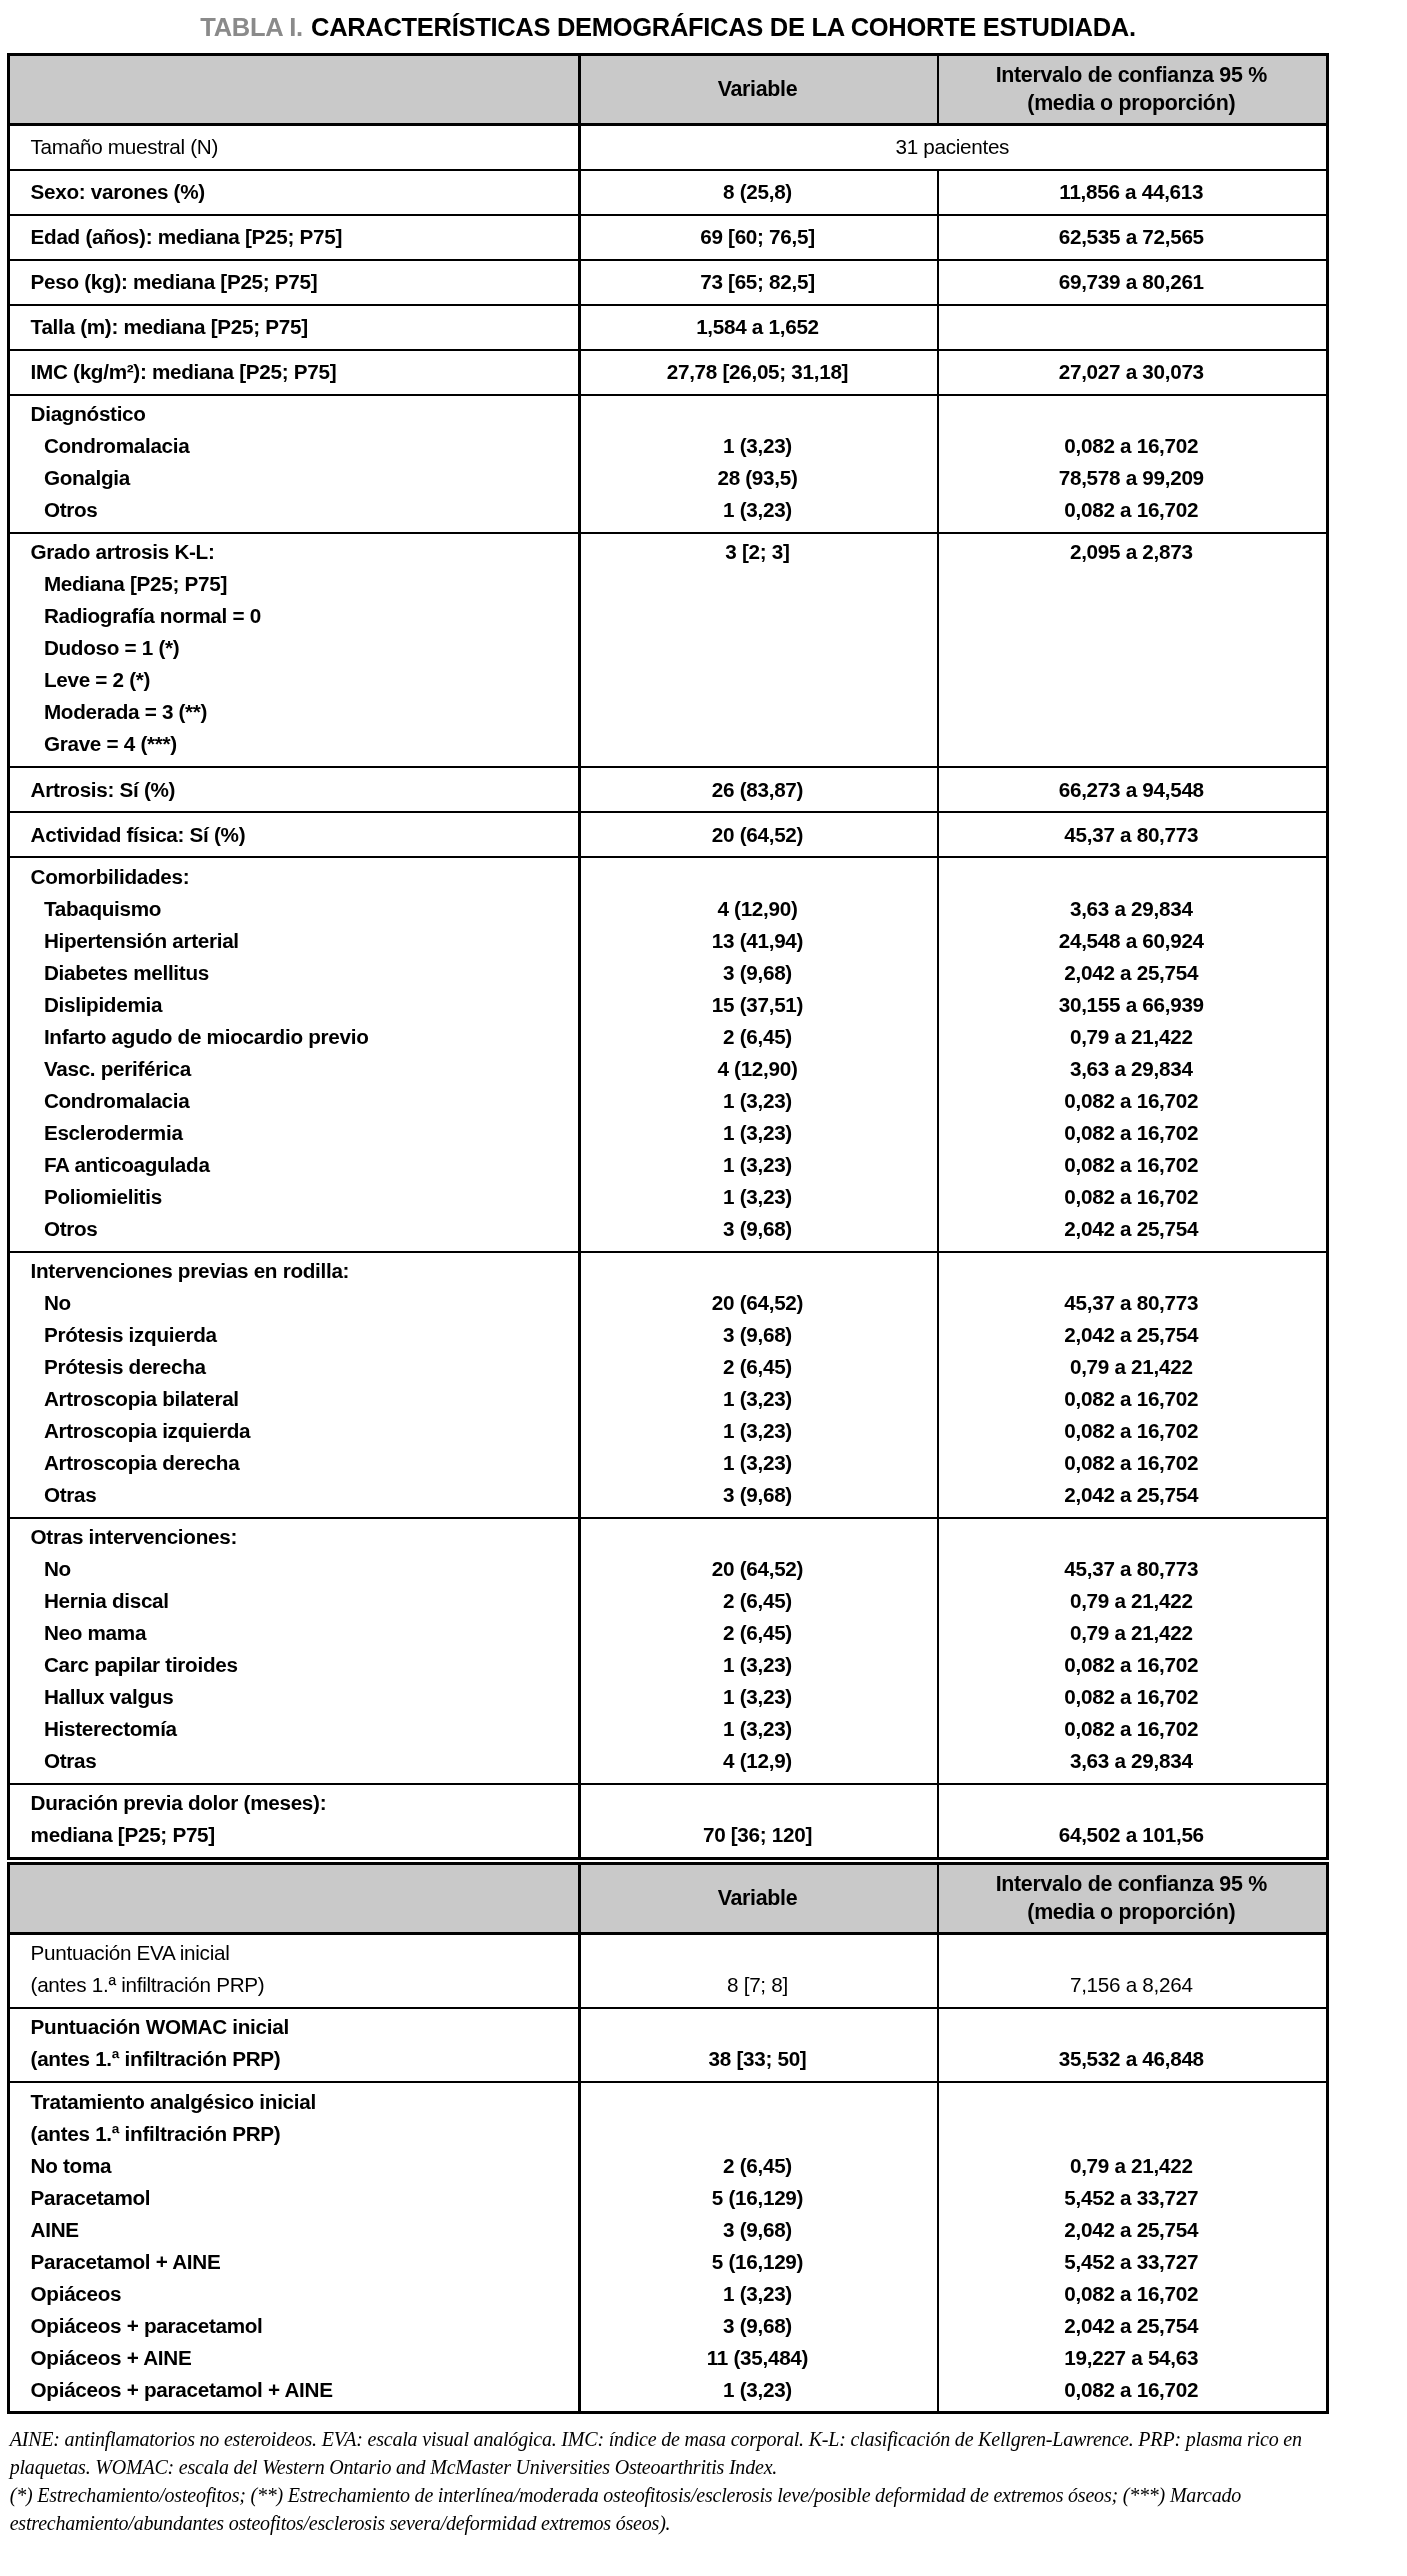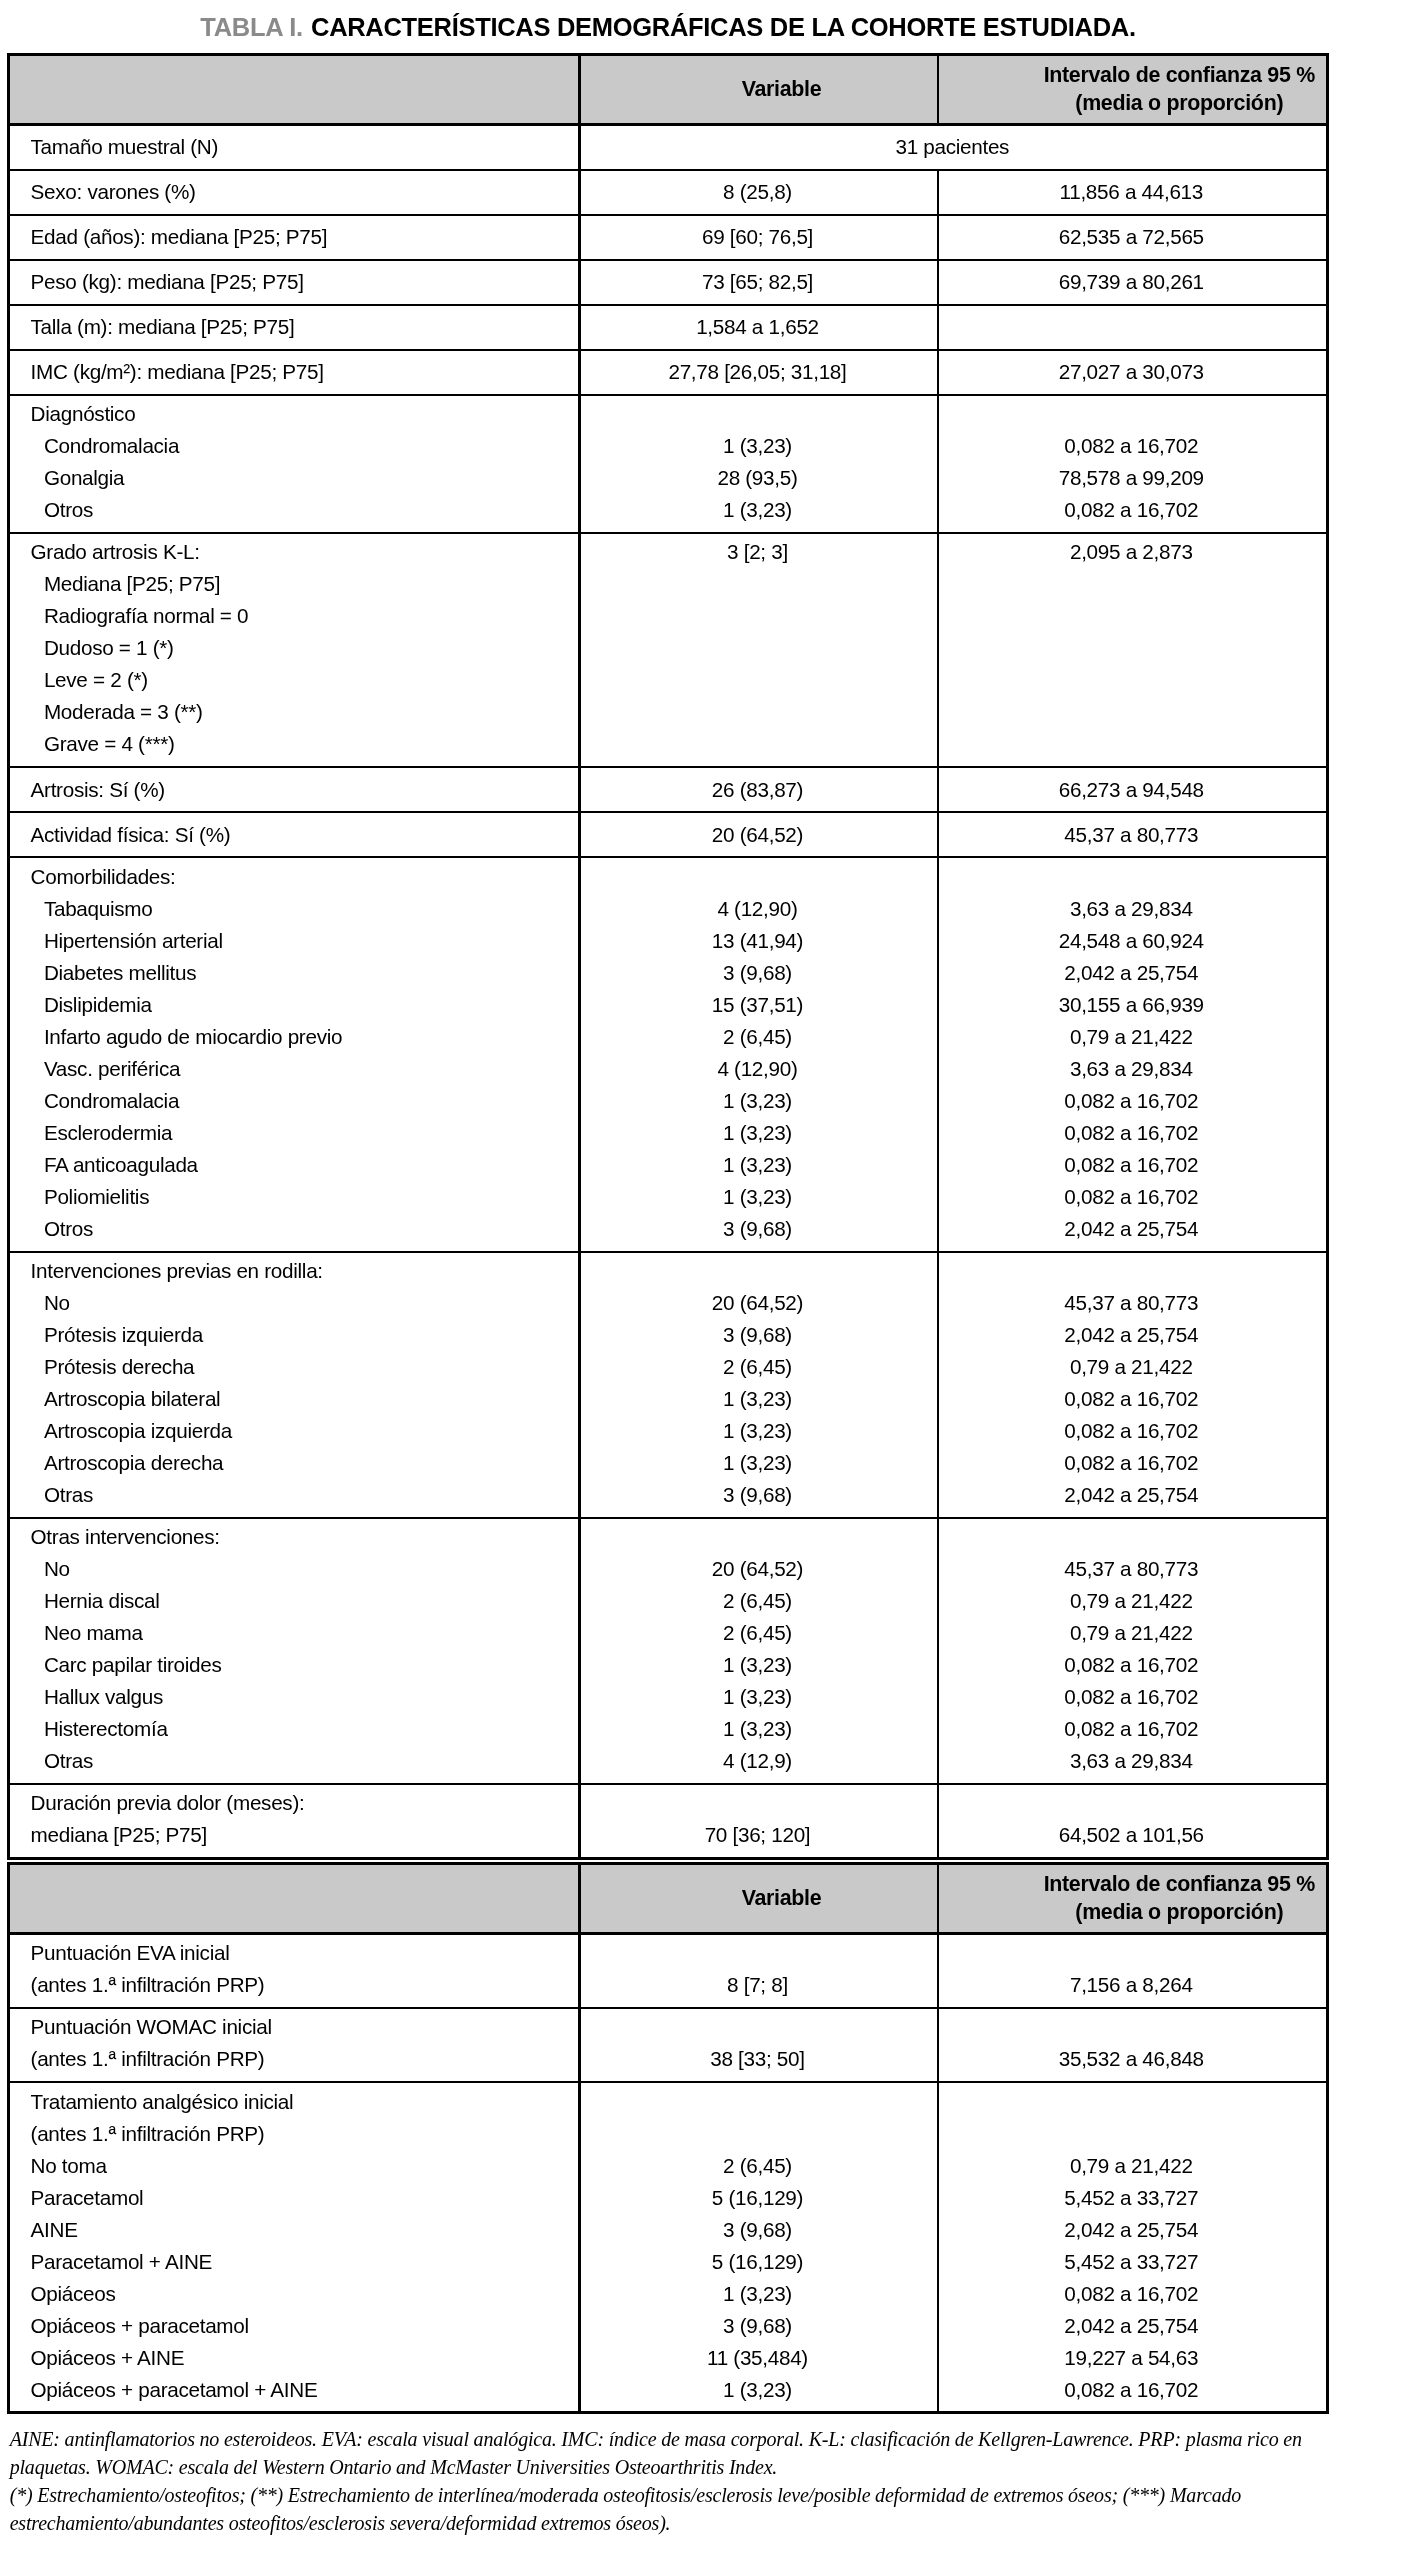--- a/index.html
+++ b/index.html
@@ -39,21 +39,20 @@
   }
   .dtable.second{margin-top:2.1px;}
   
   .thead{
     position:relative;
     display:grid;
     grid-template-columns:43.2% 27.2% 29.6%;
     background:var(--header-bg);
     border-bottom:3.4px solid var(--border);
     min-height:69px;
-    gap:24px;
   }
   .thead::before,.thead::after{
     content:"";position:absolute;top:0;bottom:0;width:2.1px;background:var(--border);
   }
   .thead::before{left:43.2%;}
   .thead::after{left:70.4%;}
   .hc{
     display:flex;flex-direction:column;justify-content:center;align-items:center;
     text-align:center;
     font-weight:bold;
@@ -62,21 +61,21 @@
     padding:5.5px 6.9px;
   }
   
   .group{position:relative;}
   .group::before,.group::after{
     content:"";position:absolute;top:0;bottom:0;width:2.1px;background:var(--border);
   }
   .group::before{left:43.2%;}
   .group::after{left:70.4%;}
   .group.has-span::after{display:none;}
-  .group + .group{border-top:2.8px solid var(--border);}
+  .group + .group{border-top:2.8px solid var(--border);font-weight:bold;}
   .row{
     display:grid;
     grid-template-columns:43.2% 27.2% 29.6%;
   }
   .group.single .row{min-height:43px;}
   .group.multi .row{min-height:32px;}
   .group.multi{padding:2.1px 0 6.2px 0;}
   .cell{
     display:flex;align-items:center;
     font-size:20.7px;

